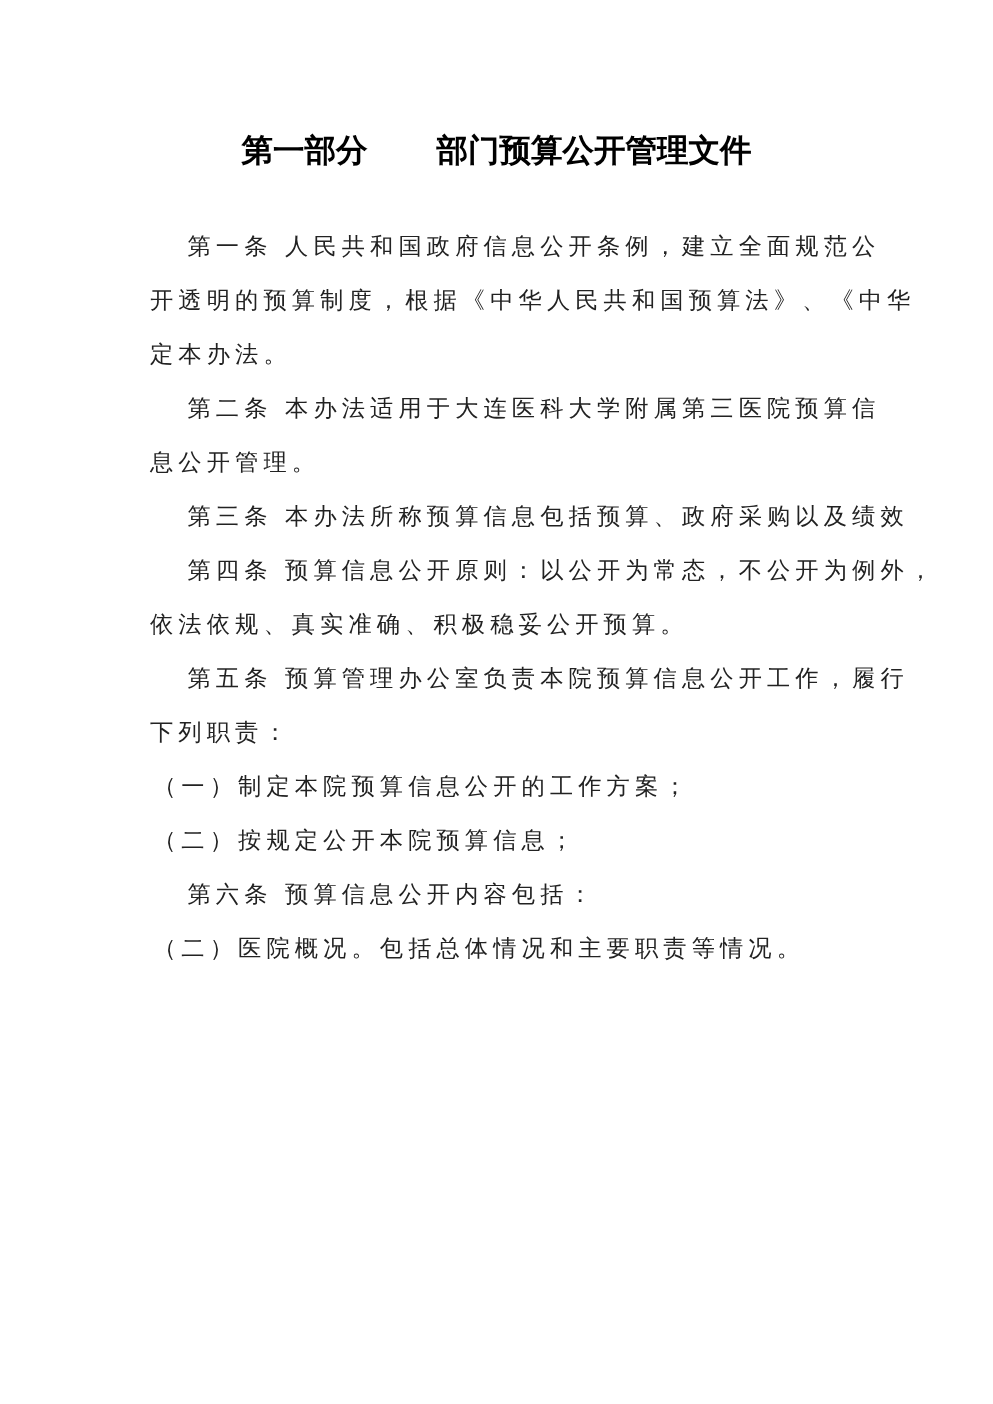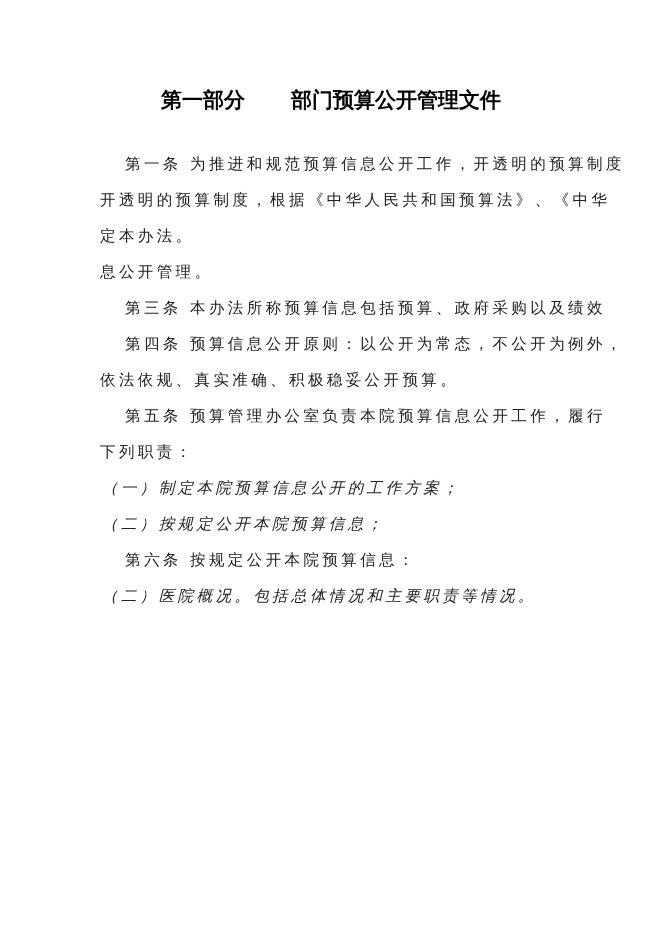--- a/index.html
+++ b/index.html
@@ -7,38 +7,39 @@
            font-family: "DejaVu Sans", sans-serif; color: #1a1a1a; }
     .page { position: absolute; left: 0; top: 0; width: 662px; height: 934px; background: #fff; }
     .title { position: absolute; top: 86px; left: 0; width: 662px; text-align: center;
              font-family: "DejaVu Sans", sans-serif; font-weight: bold; font-size: 21px;
              color: #000; letter-spacing: 0px; }
     .title .gap { display: inline-block; width: 46px; }
     .body { position: absolute; top: 146px; left: 100px; width: 466px; }
     .line { height: 36px; line-height: 36px; font-size: 15.5px; white-space: nowrap;
             letter-spacing: 3.4px; color: #222; }
     .indent { padding-left: 25px; }
-    .sub { padding-left: 2px; font-style: italic; }
+    .sub { padding-left: 2px; }
   </style>
 </head>
 <body>
 
 <div class="page">
   <div class="title">
     <span>第一部分</span><span class="gap"></span><span>部门预算公开管理文件</span>
   </div>
 
   <div class="body">
-    <div class="line indent">第一条 为推进和规范预算信息公开工作，开透明的预算制度</div>
+    <div class="line indent">第一条 人民共和国政府信息公开条例，建立全面规范公</div>
     <div class="line">开透明的预算制度，根据《中华人民共和国预算法》、《中华</div>
     <div class="line">定本办法。</div>
+    <div class="line indent">第二条 本办法适用于大连医科大学附属第三医院预算信</div>
     <div class="line">息公开管理。</div>
     <div class="line indent">第三条 本办法所称预算信息包括预算、政府采购以及绩效</div>
     <div class="line indent">第四条 预算信息公开原则：以公开为常态，不公开为例外，</div>
     <div class="line">依法依规、真实准确、积极稳妥公开预算。</div>
     <div class="line indent">第五条 预算管理办公室负责本院预算信息公开工作，履行</div>
     <div class="line">下列职责：</div>
     <div class="line sub">（一）制定本院预算信息公开的工作方案；</div>
     <div class="line sub">（二）按规定公开本院预算信息；</div>
-    <div class="line indent">第六条 按规定公开本院预算信息：</div>
+    <div class="line indent">第六条 预算信息公开内容包括：</div>
     <div class="line sub">（二）医院概况。包括总体情况和主要职责等情况。</div>
   </div>
 </div>
 
 </body></html>

